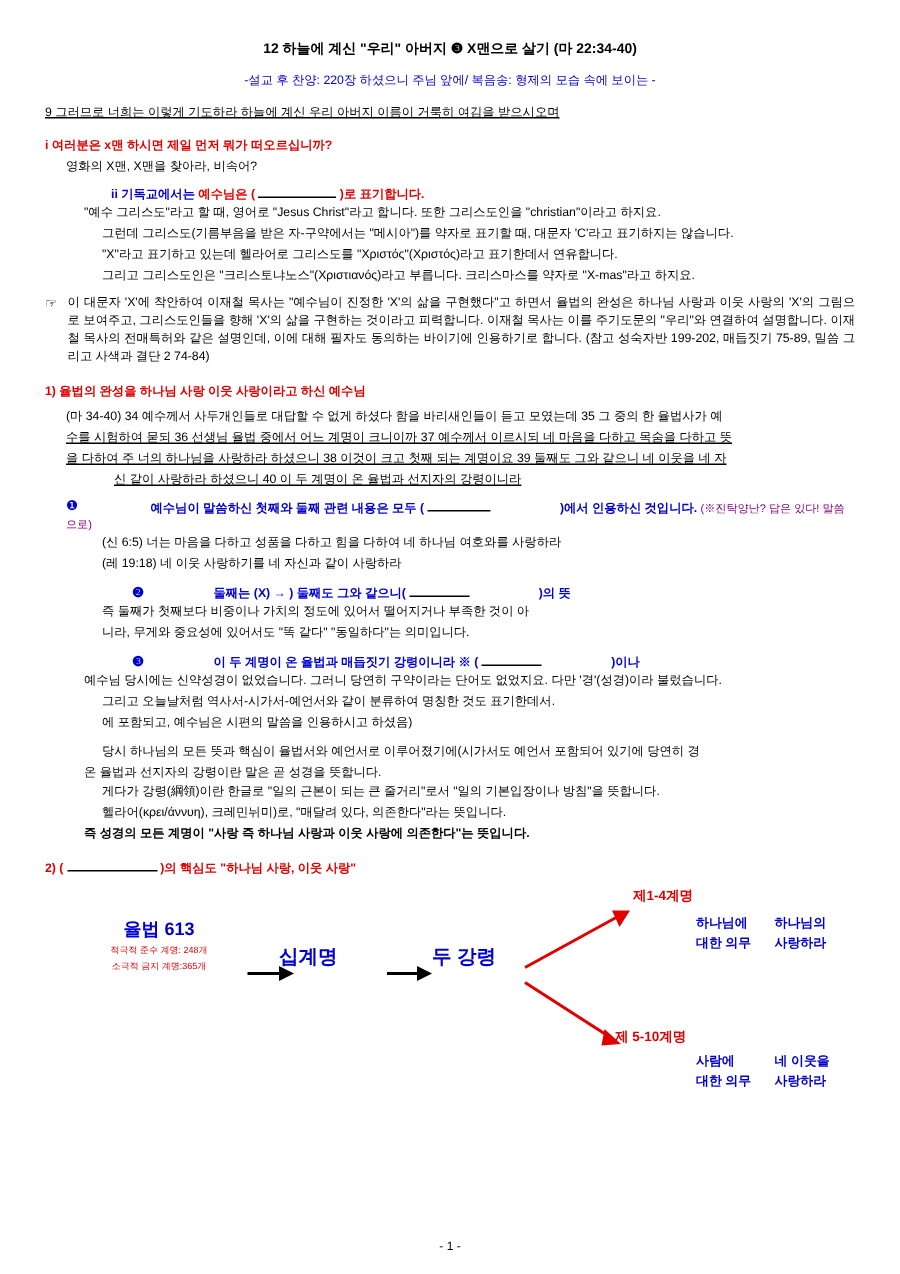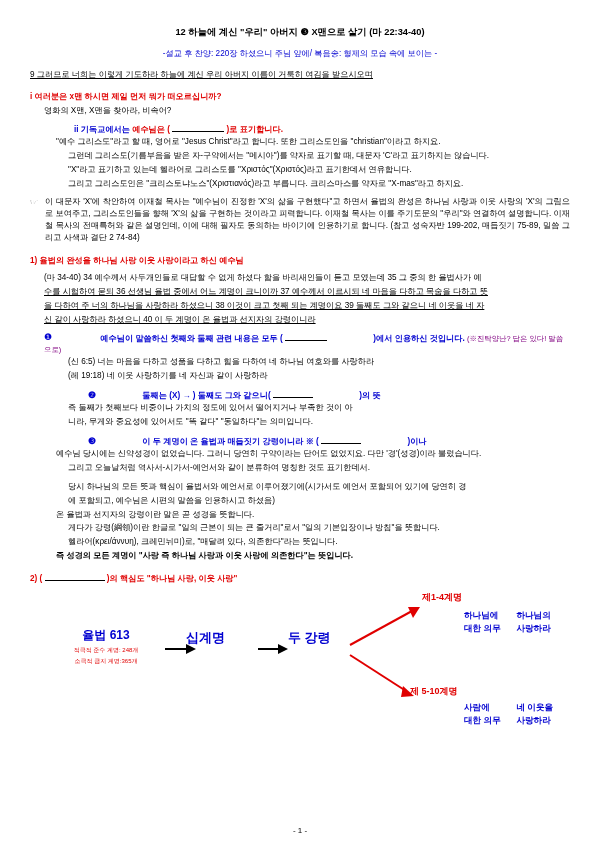--- a/index.html
+++ b/index.html
@@ -78,21 +78,21 @@
     font-size: 9px;
     margin-right: 3px;
   }
   .diagram {
     position: relative;
     height: 125px;
     margin-top: 6px;
   }
   .box613 {
     position: absolute;
-    left: 28px; top: 36px;
+    left: 28px; top: 20px;
     width: 96px;
     text-align: center;
   }
   .box613 .t {
     color: #0000d0;
     font-weight: bold;
     font-size: 12px;
   }
   .box613 .s {
     color: #e00000;
@@ -192,21 +192,21 @@
     <span class="hand">☞</span>
     <span style="flex:1;text-align:justify;">이 대문자 'X'에 착안하여 이재철 목사는 "예수님이 진정한 'X'의 삶을 구현했다"고 하면서 율법의 완성은 하나님 사랑과 이웃 사랑의 'X'의 그림으로 보여주고, 그리스도인들을 향해 'X'의 삶을 구현하는 것이라고 피력합니다. 이재철 목사는 이를 주기도문의 "우리"와 연결하여 설명합니다. 이재철 목사의 전매특허와 같은 설명인데, 이에 대해 필자도 동의하는 바이기에  인용하기로 합니다. (참고 성숙자반 199-202, 매듭짓기 75-89, 밀씀 그리고 사색과 결단 2 74-84)</span>
   </div>
 
   <div class="section-head">1) 율법의 완성을 하나님 사랑 이웃 사랑이라고 하신 예수님</div>
 
   <div class="indent1">
     <div class="para">(마 34-40) 34 예수께서 사두개인들로 대답할 수 없게 하셨다 함을 바리새인들이 듣고 모였는데 35 그 중의 한 율법사가 예</div>
     <div class="para" style="text-decoration:underline;">수를 시험하여 묻되 36 선생님 율법 중에서 어느 계명이 크니이까 37 예수께서 이르시되 네 마음을 다하고 목숨을 다하고 뜻</div>
     <div class="para" style="text-decoration:underline;">을 다하여 주 너의 하나님을 사랑하라 하셨으니 38 이것이 크고 첫째 되는 계명이요 39 둘째도 그와 같으니 네 이웃을 네 자</div>
-    <div class="para" style="text-decoration:underline;">신 같이 사랑하라 하셨으니 40 이 두 계명이 온 율법과 선지자의 강령이니라</div>
+    <div class="para" style="text-decoration:underline;margin-left:32px;">신 같이 사랑하라 하셨으니 40 이 두 계명이 온 율법과 선지자의 강령이니라</div>
   </div>
 
   <div class="indent1 gap">
     <span class="bullet-num" style="background:transparent;color:#0000d0;font-size:9px;width:auto;height:auto;">❶</span>
     <span class="bold blue">예수님이 말씀하신 첫째와 둘째 관련 내용은 모두 (</span>
     <span style="display:inline-block;width:42px;border-bottom:1px solid #000;"></span>
     <span class="bold blue">)에서 인용하신 것입니다.</span>
     <span class="purple small">(※진탁양난? 답은 있다! 말씀으로)</span>
   </div>
   <div class="indent3 para">(신 6:5) 너는 마음을 다하고 성품을 다하고 힘을 다하여 네 하나님 여호와를 사랑하라</div>
@@ -222,22 +222,22 @@
   <div class="indent3 para">니라, 무게와 중요성에 있어서도 "똑 같다" "동일하다"는 의미입니다.</div>
 
   <div class="indent1 gap">
     <span class="bold blue" style="font-size:9px;">❸</span>
     <span class="bold blue">이 두 계명이 온 율법과 매듭짓기 강령이니라 ※ (</span>
     <span style="display:inline-block;width:40px;border-bottom:1px solid #000;"></span>
     <span class="bold blue">)이나</span>
   </div>
   <div class="indent2 para">예수님 당시에는 신약성경이 없었습니다. 그러니 당연히 구약이라는 단어도 없었지요. 다만 '경'(성경)이라 불렀습니다.</div>
   <div class="indent3 para">그리고 오늘날처럼 역사서-시가서-예언서와 같이 분류하여 명칭한 것도 표기한데서.</div>
+  <div class="indent3 para">에 포함되고, 예수님은 시편의 말씀을 인용하시고 하셨음)</div>
   <div class="indent3 para gap">당시 하나님의 모든 뜻과 핵심이 율법서와 예언서로 이루어졌기에(시가서도 예언서 포함되어 있기에 당연히 경</div>
-  <div class="indent3 para">에 포함되고, 예수님은 시편의 말씀을 인용하시고 하셨음)</div>
   <div class="indent2 para">온 율법과 선지자의 강령이란 말은 곧 성경을 뜻합니다.</div>
   <div class="indent3 para">게다가 강령(綱領)이란 한글로 "일의 근본이 되는 큰 줄거리"로서 "일의 기본입장이나 방침"을 뜻합니다.</div>
   <div class="indent3 para">헬라어(κρει/άννυη), 크레민뉘미)로, "매달려 있다, 의존한다"라는 뜻입니다.</div>
   <div class="indent2 para bold">즉 성경의 모든 계명이 "사랑 즉 하나님 사랑과 이웃 사랑에 의존한다"는 뜻입니다.</div>
 
   <div class="section-head">
     <span>2) (</span>
     <span style="display:inline-block;width:60px;border-bottom:1px solid #000;"></span>
     <span>)의 핵심도 "하나님 사랑, 이웃 사랑"</span>
   </div>

